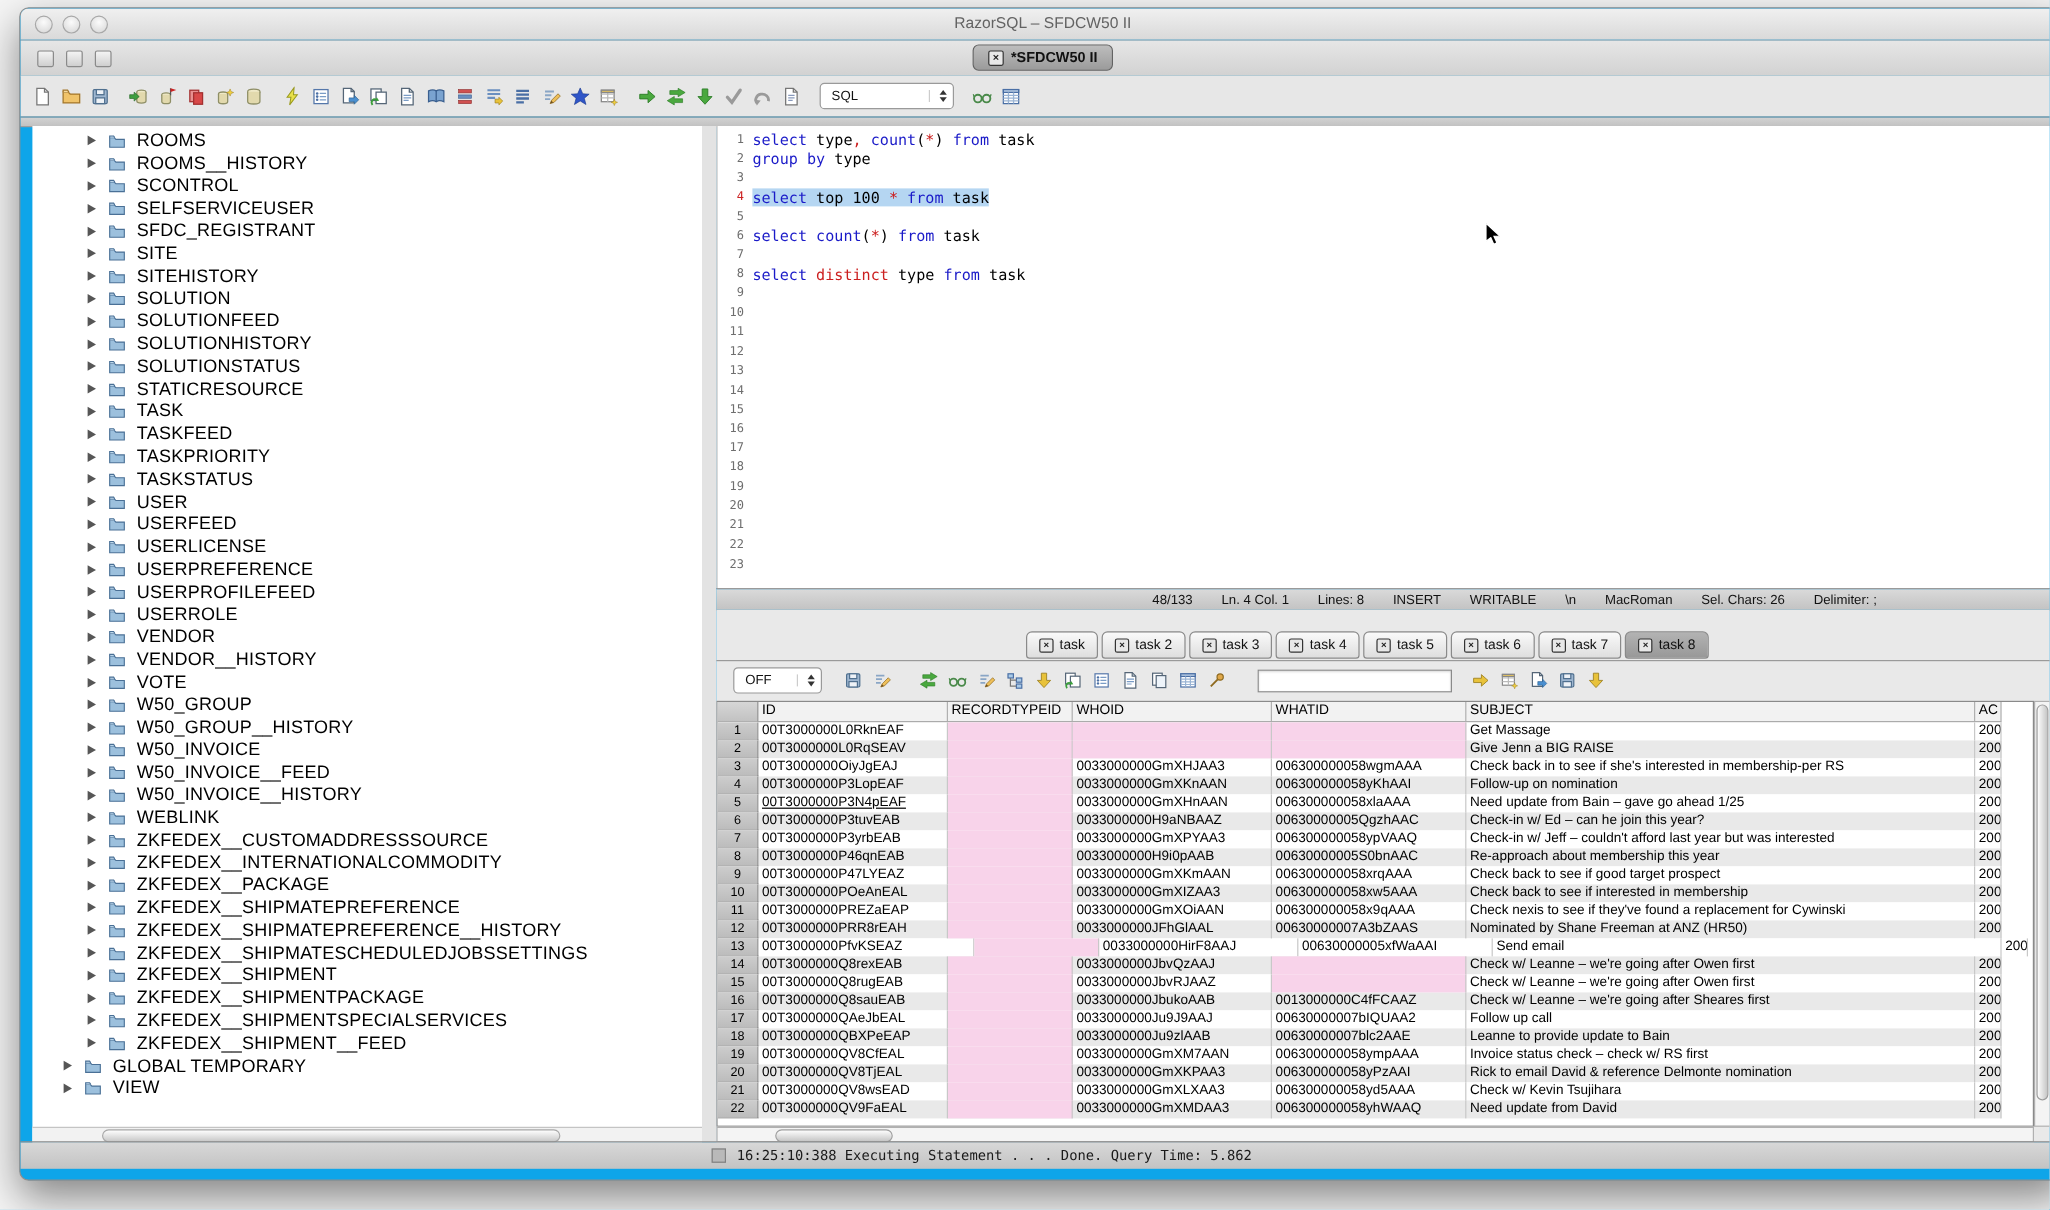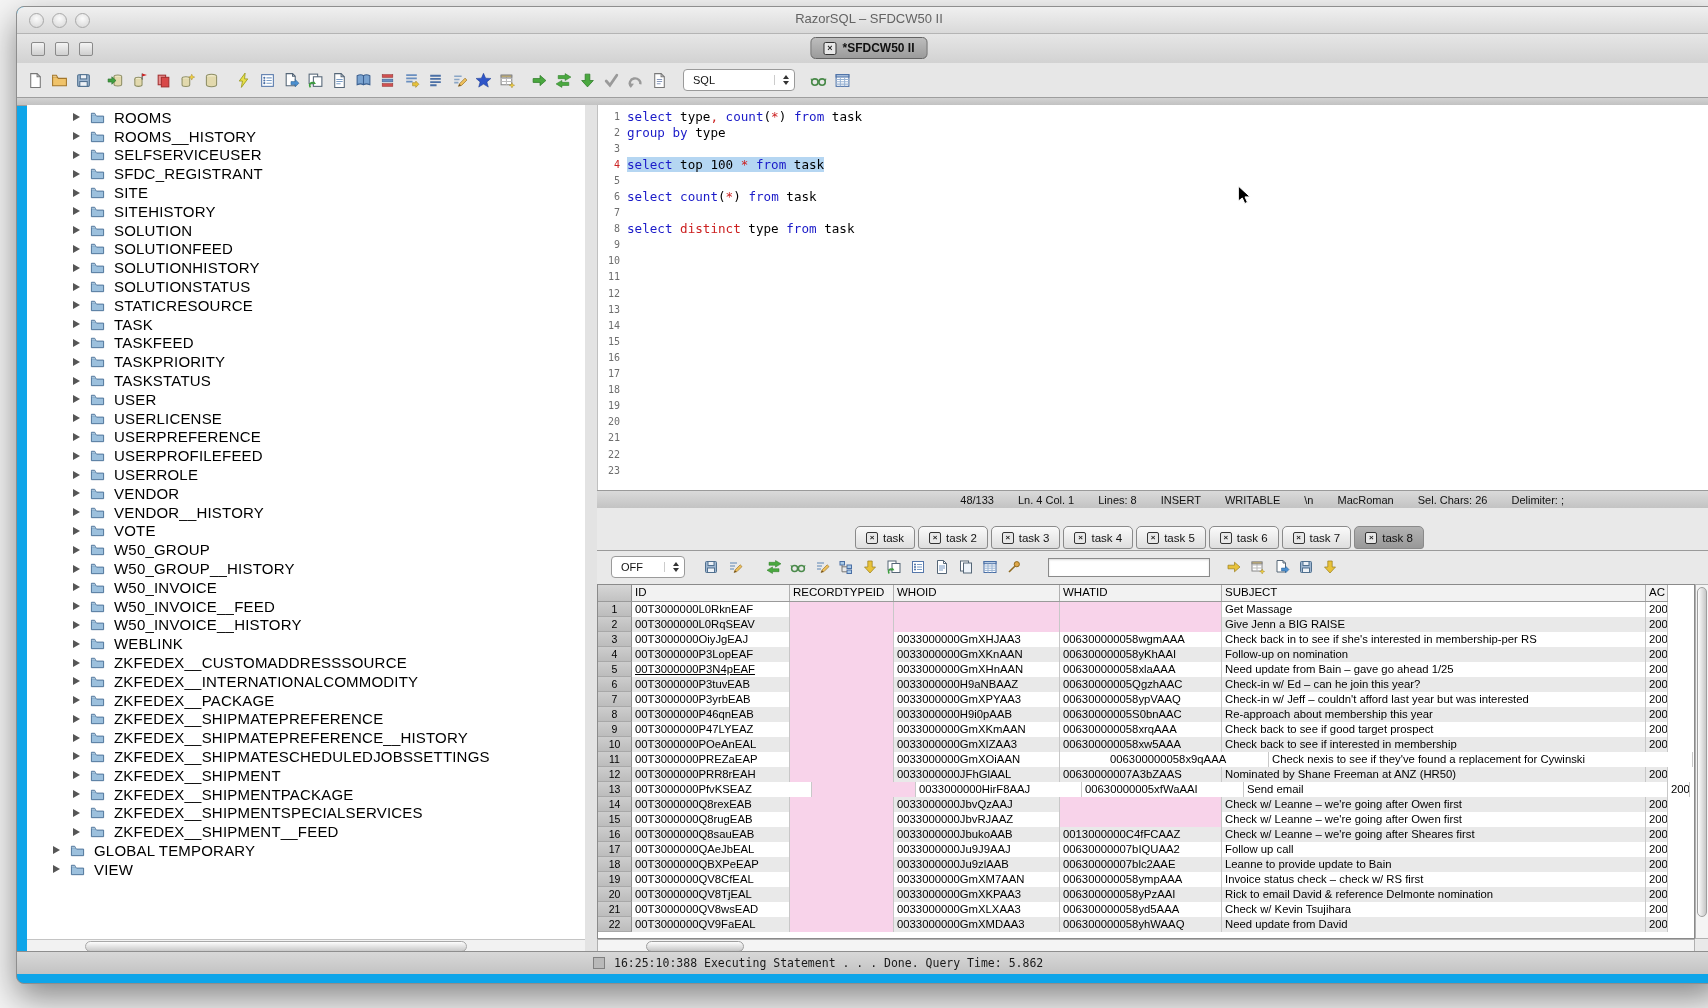--- a/index.html
+++ b/index.html
@@ -362,20 +362,30 @@
     <span class="tri"></span>
     <span class="fold">
               <svg width="17" height="15" viewBox="0 0 16 16">
                 <path d="M1.5 5h4l1.5 1.5h7.5V13.5h-13z" fill="#9cc0dd" stroke="#4a7096"></path>
                 <path d="M1.5 5V3.5h3.5l1 1.5" fill="#bcd6ea" stroke="#4a7096"></path>
               </svg>
             </span>
     <span class="tlabel">ROOMS__HISTORY</span>
   </div>
 
+  <div class="trow-tree child">
+    <span class="tri"></span>
+    <span class="fold">
+              <svg width="17" height="15" viewBox="0 0 16 16">
+                <path d="M1.5 5h4l1.5 1.5h7.5V13.5h-13z" fill="#9cc0dd" stroke="#4a7096"></path>
+                <path d="M1.5 5V3.5h3.5l1 1.5" fill="#bcd6ea" stroke="#4a7096"></path>
+              </svg>
+            </span>
+    <span class="tlabel">SCONTROL</span>
+  </div>
 
   <div class="trow-tree child">
     <span class="tri"></span>
     <span class="fold">
               <svg width="17" height="15" viewBox="0 0 16 16">
                 <path d="M1.5 5h4l1.5 1.5h7.5V13.5h-13z" fill="#9cc0dd" stroke="#4a7096"></path>
                 <path d="M1.5 5V3.5h3.5l1 1.5" fill="#bcd6ea" stroke="#4a7096"></path>
               </svg>
             </span>
     <span class="tlabel">SELFSERVICEUSER</span>
@@ -518,20 +528,30 @@
     <span class="tri"></span>
     <span class="fold">
               <svg width="17" height="15" viewBox="0 0 16 16">
                 <path d="M1.5 5h4l1.5 1.5h7.5V13.5h-13z" fill="#9cc0dd" stroke="#4a7096"></path>
                 <path d="M1.5 5V3.5h3.5l1 1.5" fill="#bcd6ea" stroke="#4a7096"></path>
               </svg>
             </span>
     <span class="tlabel">USER</span>
   </div>
 
+  <div class="trow-tree child">
+    <span class="tri"></span>
+    <span class="fold">
+              <svg width="17" height="15" viewBox="0 0 16 16">
+                <path d="M1.5 5h4l1.5 1.5h7.5V13.5h-13z" fill="#9cc0dd" stroke="#4a7096"></path>
+                <path d="M1.5 5V3.5h3.5l1 1.5" fill="#bcd6ea" stroke="#4a7096"></path>
+              </svg>
+            </span>
+    <span class="tlabel">USERFEED</span>
+  </div>
 
   <div class="trow-tree child">
     <span class="tri"></span>
     <span class="fold">
               <svg width="17" height="15" viewBox="0 0 16 16">
                 <path d="M1.5 5h4l1.5 1.5h7.5V13.5h-13z" fill="#9cc0dd" stroke="#4a7096"></path>
                 <path d="M1.5 5V3.5h3.5l1 1.5" fill="#bcd6ea" stroke="#4a7096"></path>
               </svg>
             </span>
     <span class="tlabel">USERLICENSE</span>
@@ -1228,21 +1248,21 @@
                 <div class="dcell" style="width: 166px;">0033000000GmXIZAA3</div>
                 <div class="dcell" style="width: 162px;">006300000058xw5AAA</div>
                 <div class="dcell" style="width: 424px;">Check back to see if interested in membership</div>
                 <div class="dcell" style="width: 22px;">200</div>
               </div>
               <div class="drow">
                 <div class="dcell rn" style="width: 34px;">11</div>
                 <div class="dcell" style="width: 158px;">00T3000000PREZaEAP</div>
                 <div class="dcell pink" style="width: 104px;"></div>
                 <div class="dcell" style="width: 166px;">0033000000GmXOiAAN</div>
-                <div class="dcell" style="width: 162px; margin-left: 47px;">006300000058x9qAAA</div>
+                <div class="dcell" style="width: 162px;">006300000058x9qAAA</div>
                 <div class="dcell" style="width: 424px;">Check nexis to see if they've found a replacement for Cywinski</div>
                 <div class="dcell" style="width: 22px;">200</div>
               </div>
               <div class="drow alt">
                 <div class="dcell rn" style="width: 34px;">12</div>
                 <div class="dcell" style="width: 158px;">00T3000000PRR8rEAH</div>
                 <div class="dcell pink" style="width: 104px;"></div>
                 <div class="dcell" style="width: 166px;">0033000000JFhGlAAL</div>
                 <div class="dcell" style="width: 162px;">00630000007A3bZAAS</div>
                 <div class="dcell" style="width: 424px;">Nominated by Shane Freeman at ANZ (HR50)</div>

